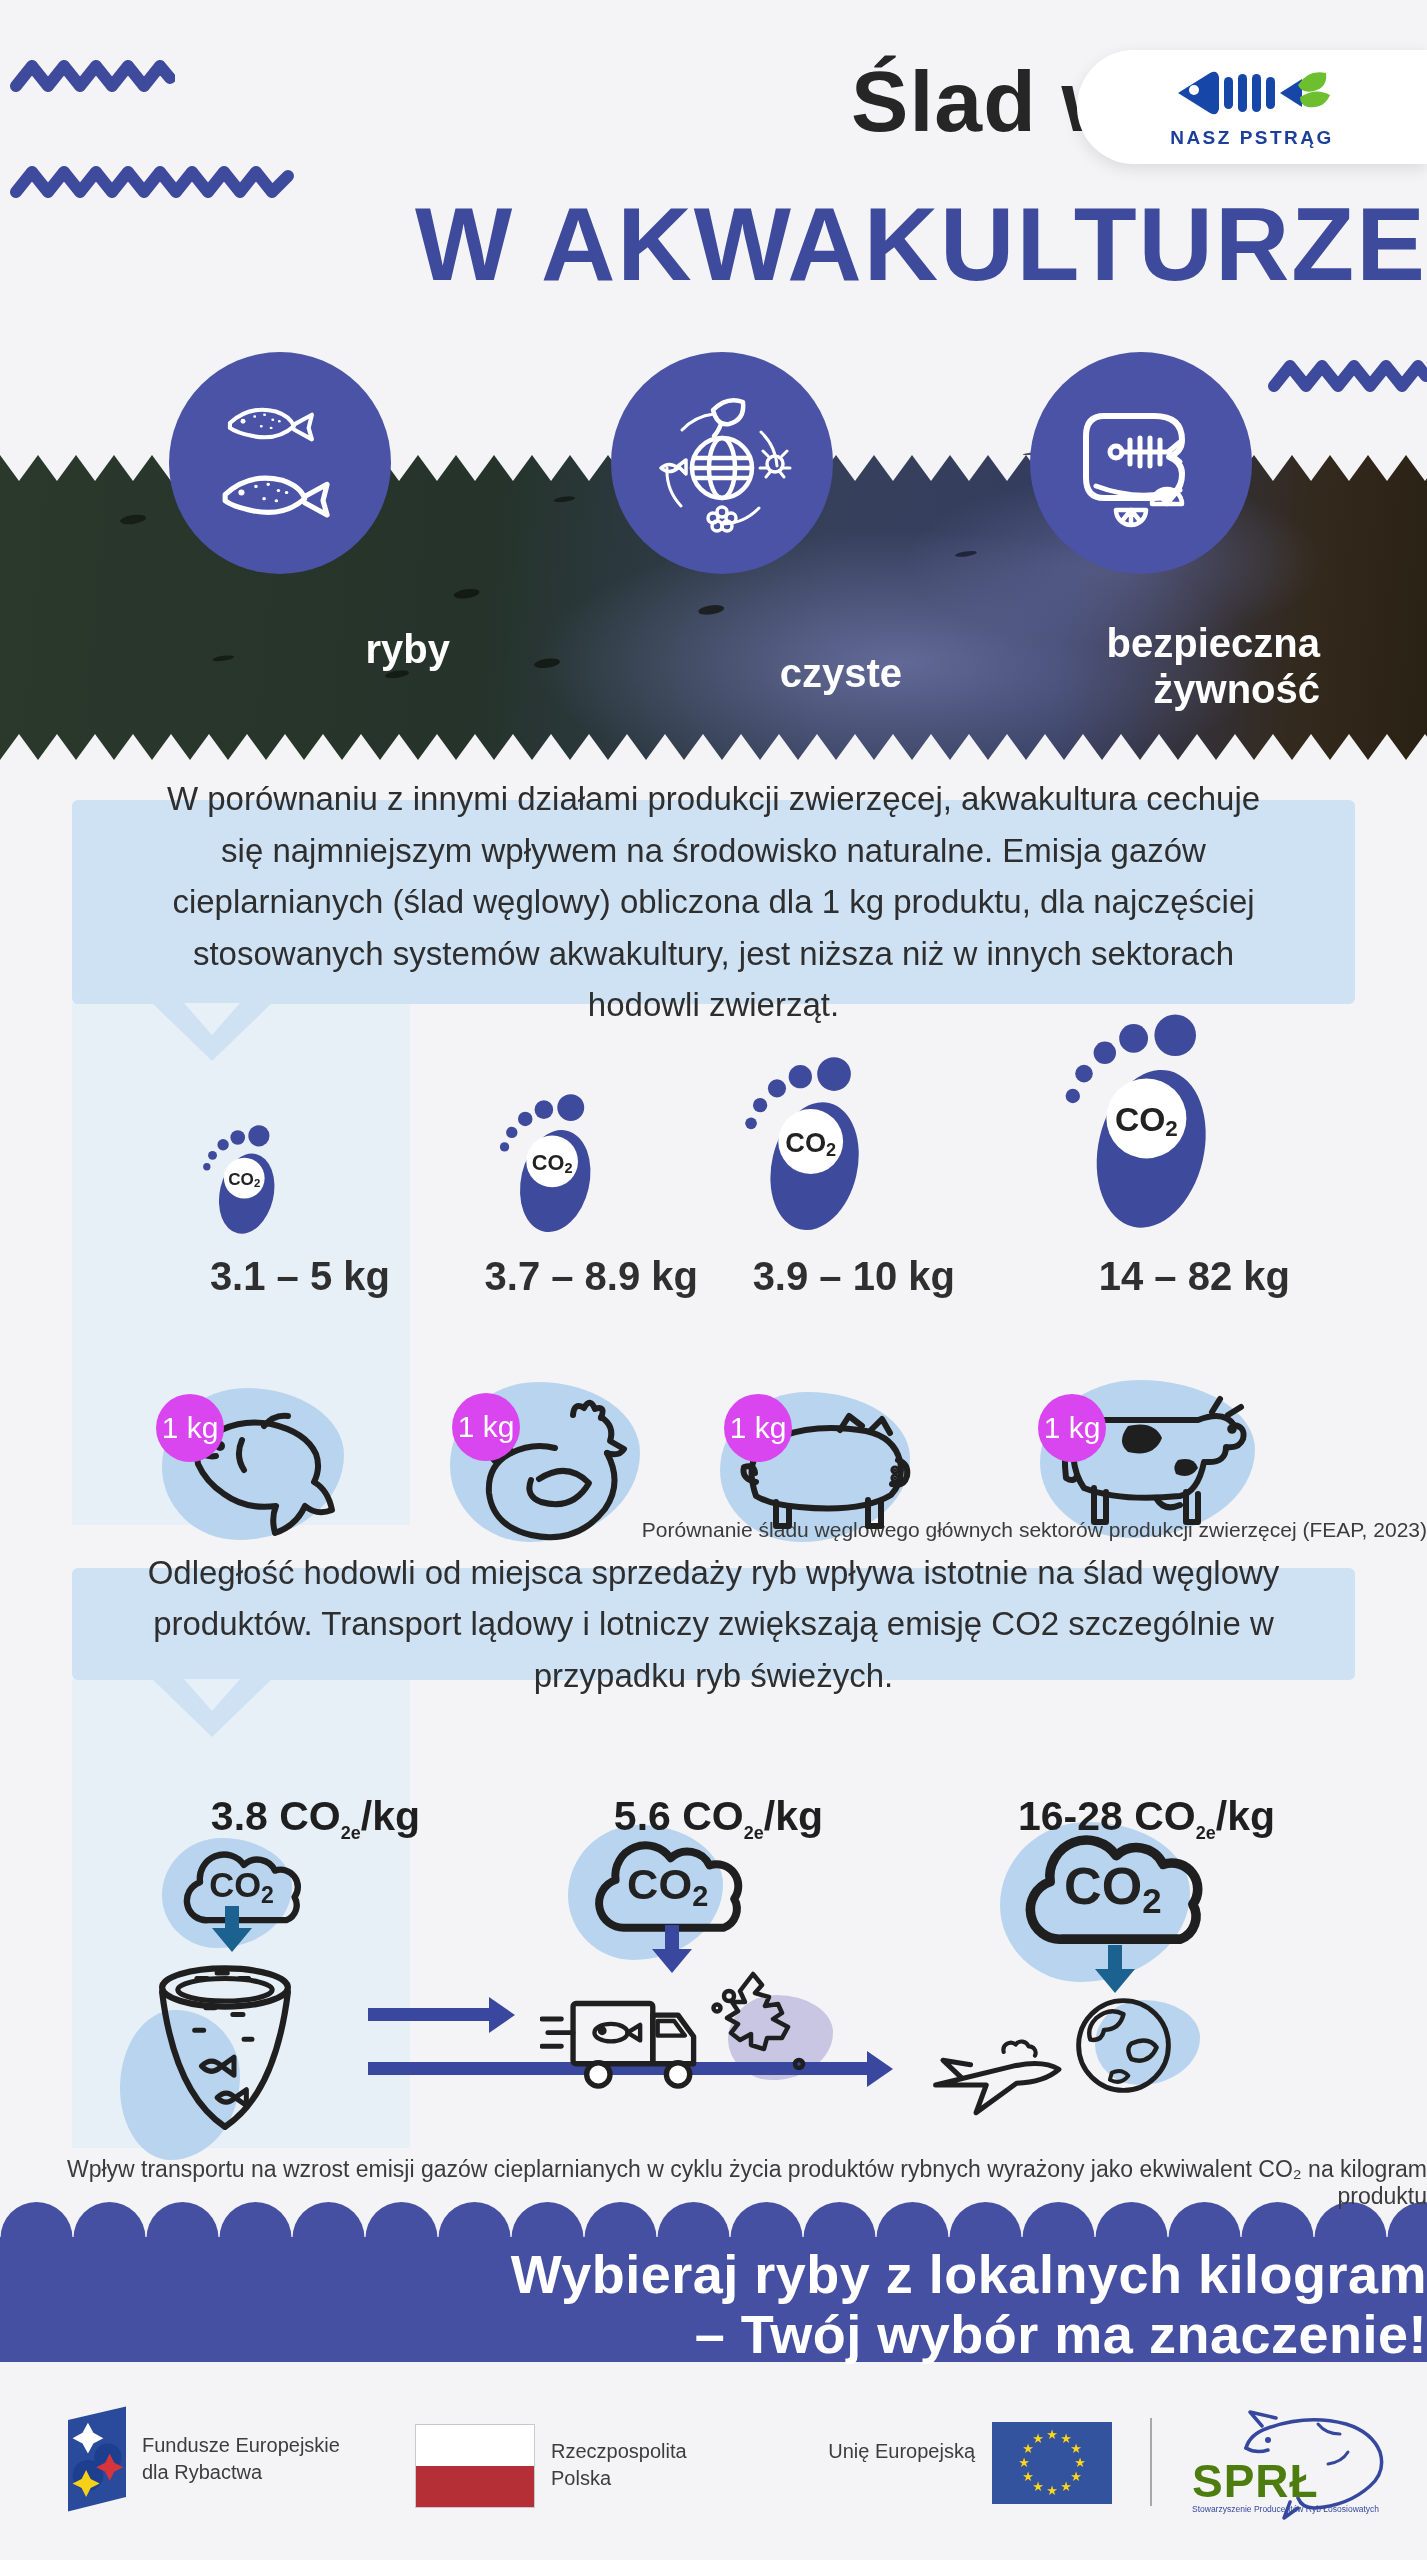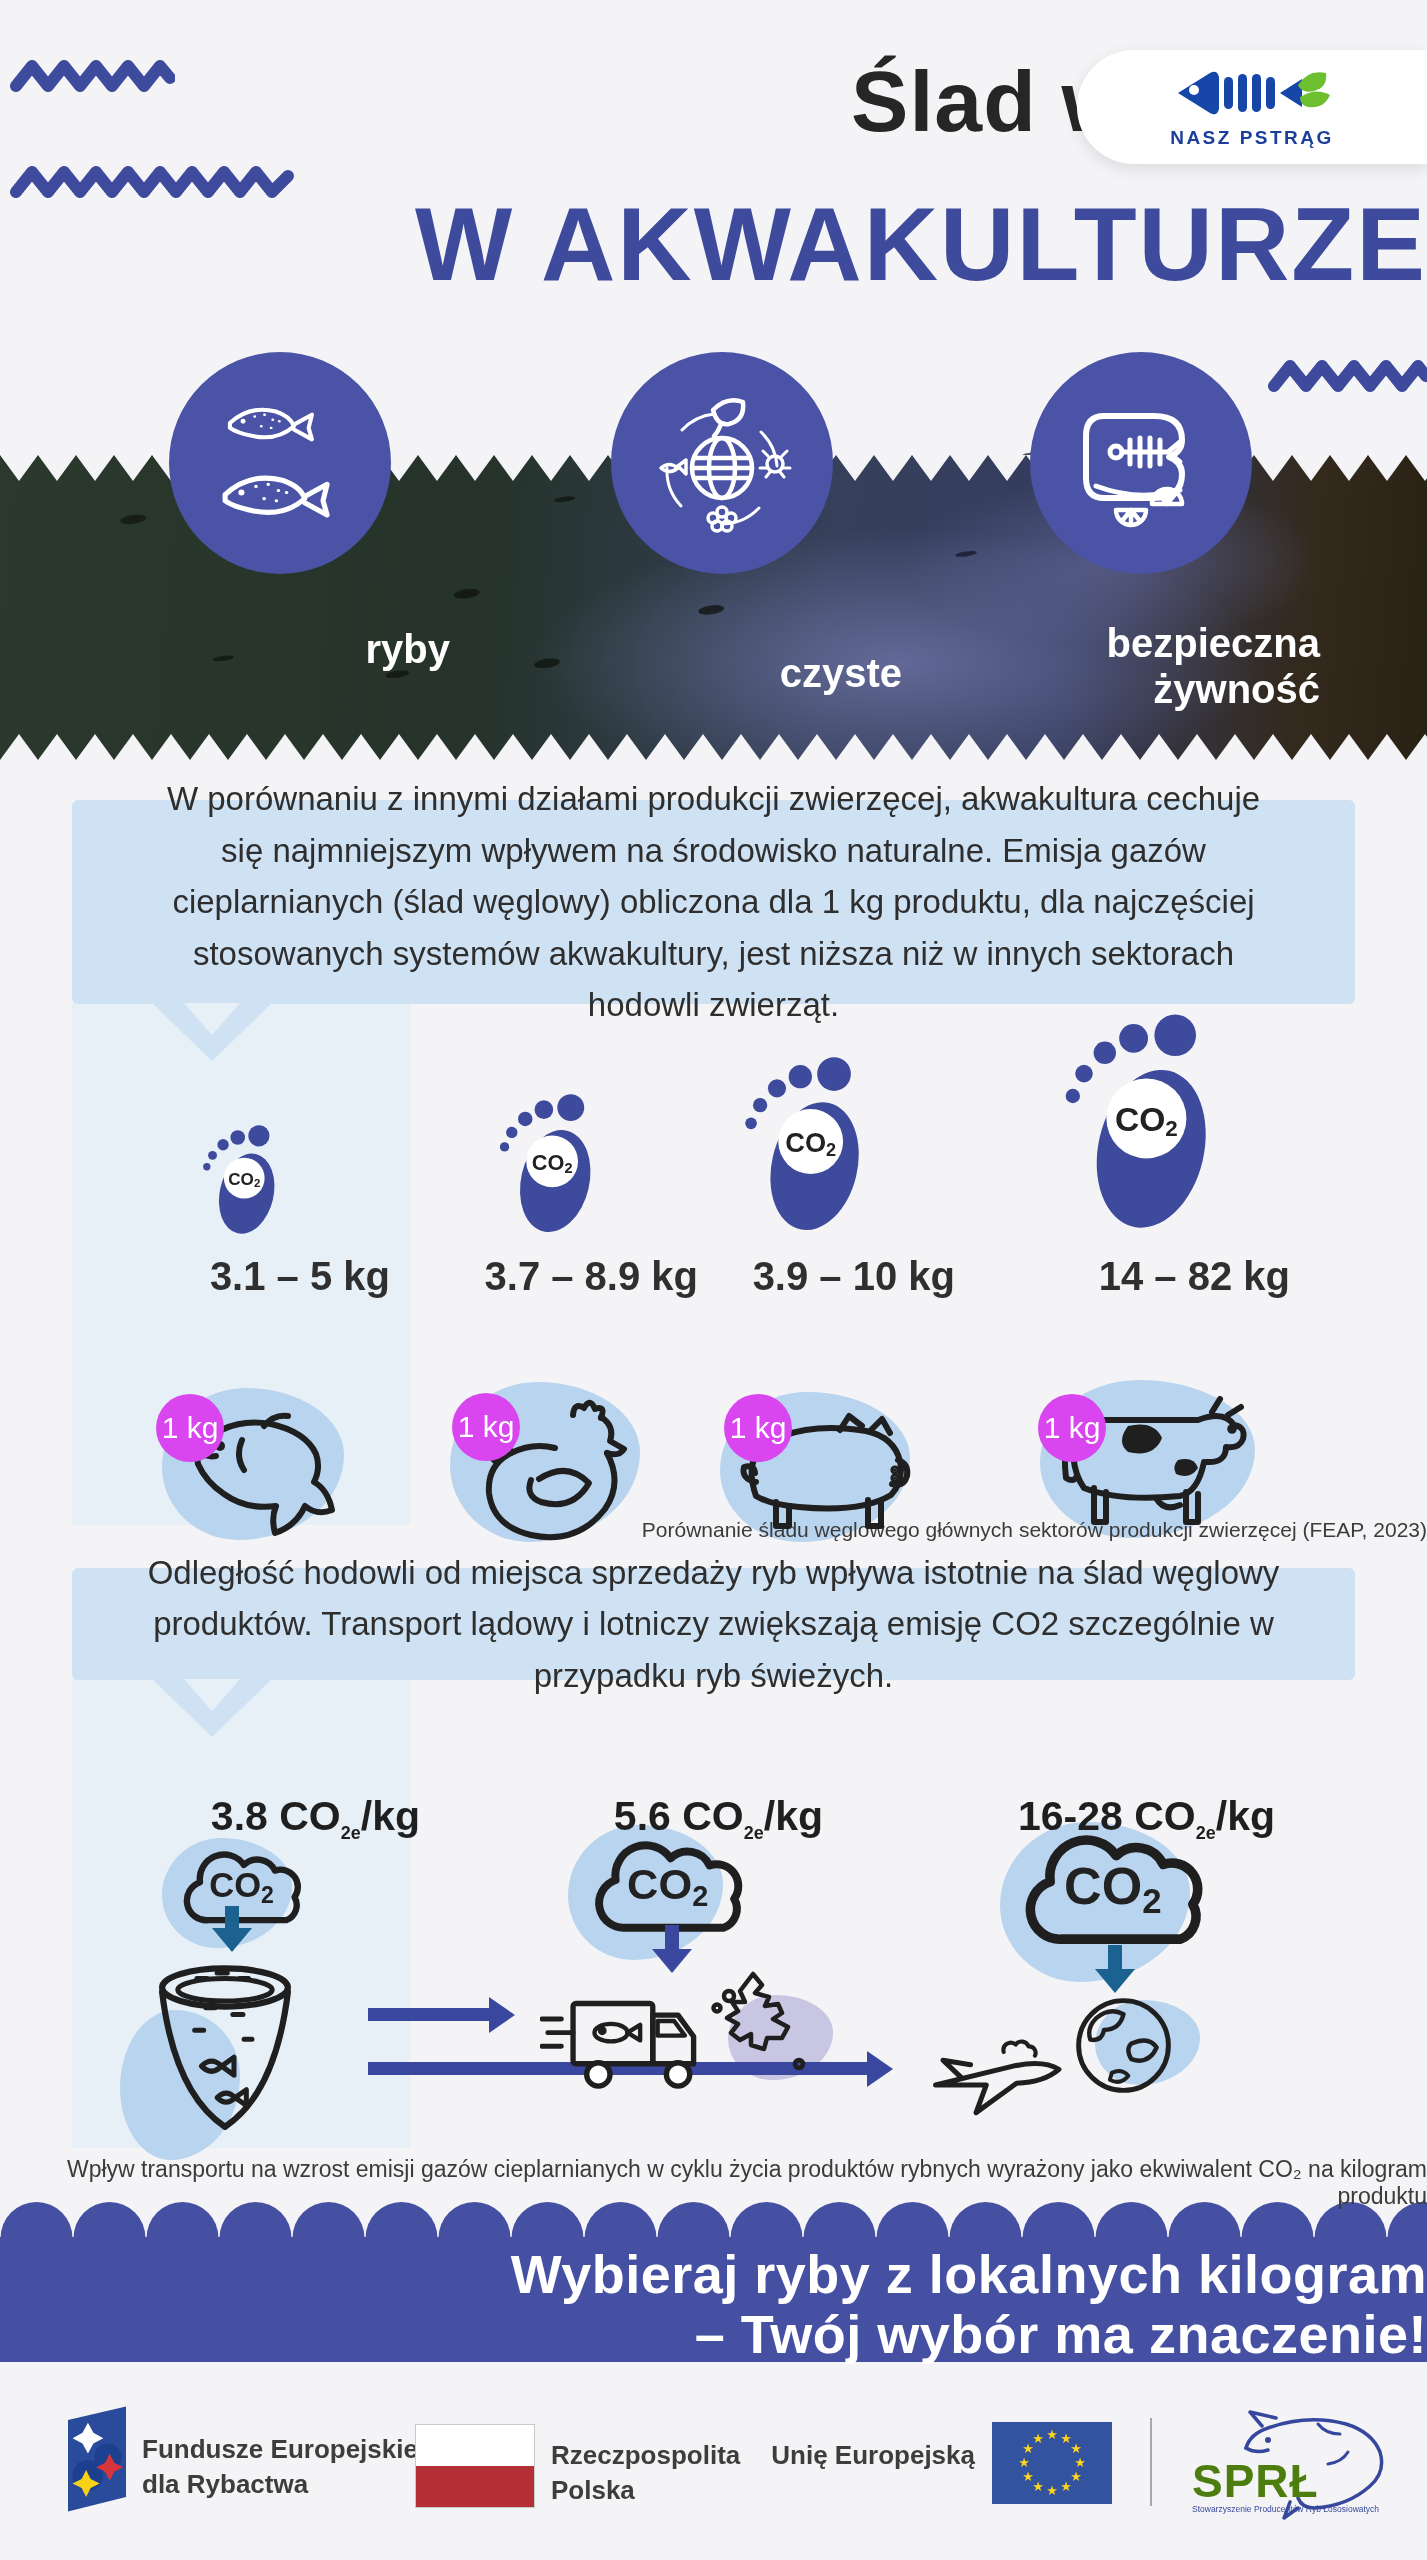--- a/index.html
+++ b/index.html
@@ -57,21 +57,21 @@
                border:20px solid transparent;border-top:24px solid var(--c);border-bottom:none;}
   .rarr{height:13px;background:var(--c);z-index:2;}
   .rarr::after{content:"";position:absolute;right:-25px;top:-11px;
                border:18px solid transparent;border-left:26px solid var(--c);border-right:none;}
 
   
   .banner-solid{left:0;top:2237px;width:1427px;height:125px;background:#4650a3;}
   .banner-text{left:0;width:1427px;color:#fff;font-weight:700;font-size:54px;letter-spacing:.5px;z-index:2;}
 
   
-  .foot-txt{font-size:26px;font-weight:700;color:#3d3d3d;line-height:1.35;}
+  .foot-txt{font-size:20px;font-weight:400;color:#3d3d3d;line-height:1.35;}
   .pl-flag{left:415px;top:2424px;width:118px;height:82px;border:1px solid #c9c9c9;}
   .pl-flag .w{height:50%;background:#fff;}
   .pl-flag .r{height:50%;background:#b53036;}
   .divider{left:1150px;top:2418px;width:2px;height:88px;background:#a8a8a8;}
   .sprl-word{font-size:46px;font-weight:700;color:#4d7c0f;letter-spacing:1px;line-height:1;}
   .sprl-sub{font-size:8.5px;color:#36489e;white-space:nowrap;}
 </style>
 </head>
 <body>
 

